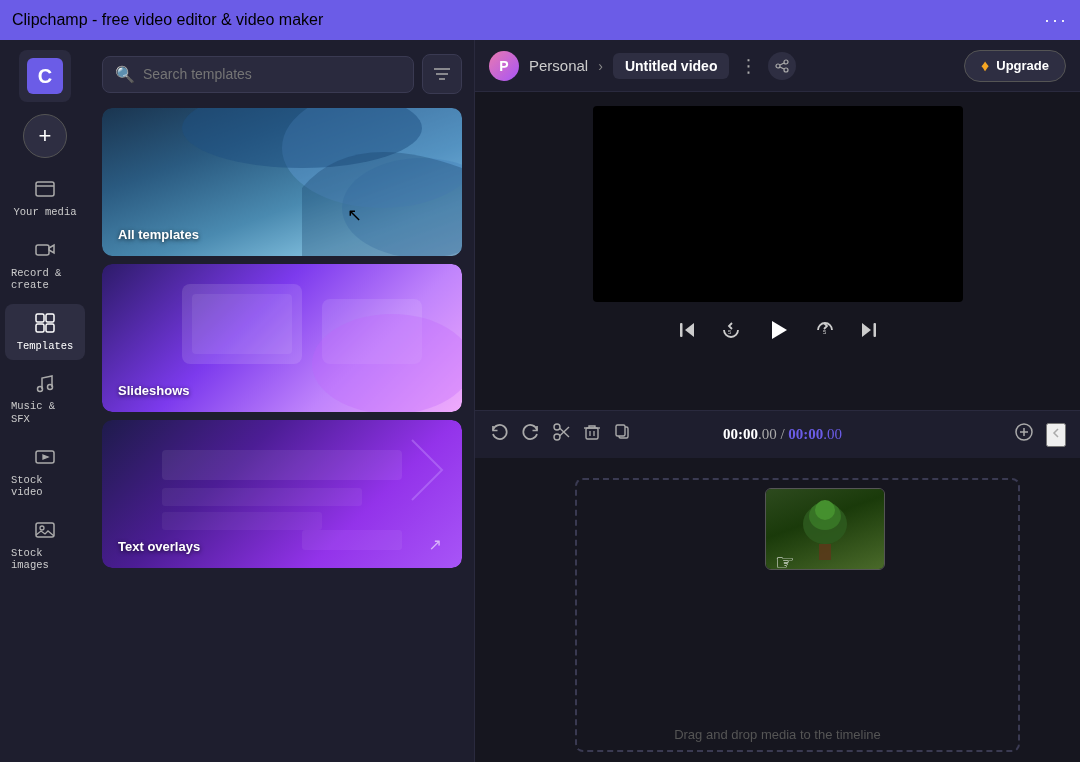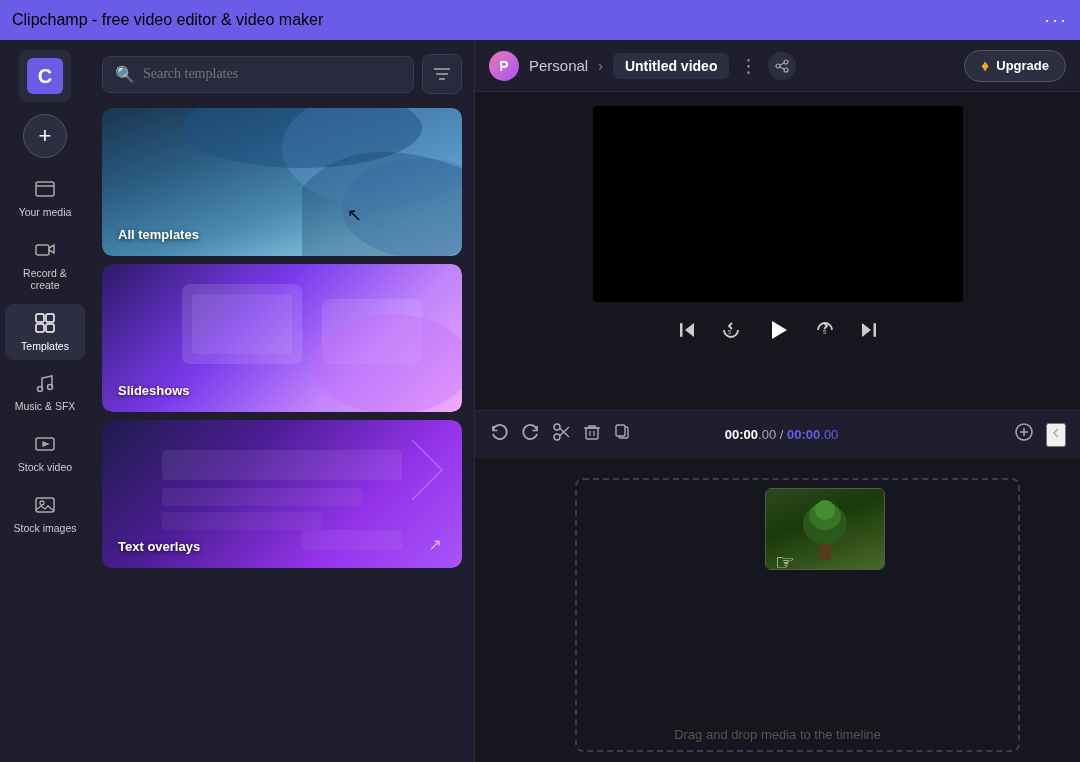--- a/index.html
+++ b/index.html
@@ -85,22 +85,22 @@
     }
     .nav-item.active { background: #2e2e42; }
     .nav-icon {
       color: #aaa;
       font-size: 20px;
       line-height: 1;
     }
     .nav-label {
       color: #ccc;
       font-size: 10.5px;
-      text-align: center;
       line-height: 1.2;
+      font-family: Liberation Mono, monospace;
     }
     .nav-item.active .nav-label { color: white; }
     .nav-item.active .nav-icon { color: white; }
 
     
     #template-panel {
       width: 385px;
       background: #1e1e2e;
       display: flex;
       flex-direction: column;
@@ -300,24 +300,24 @@
     }
     .tl-btn {
       color: #aaa;
       font-size: 18px;
       cursor: pointer;
       background: none;
       border: none;
     }
     .time-display {
       color: #aaa;
-      font-size: 13px;
+      font-size: 15px;
       margin-left: auto;
       margin-right: auto;
-      font-family: Liberation Sans, sans-serif;
+      font-family: Liberation Serif, serif;
     }
     .time-display .current { color: white; font-weight: 600; }
     .time-display .total { color: #6b5ce7; font-weight: 600; }
     .add-btn {
       margin-left: auto;
       color: #aaa;
       font-size: 22px;
       cursor: pointer;
       background: none;
       border: none;
@@ -459,21 +459,21 @@
           </svg>
       </span>
       <span class="nav-label">Stock images</span>
     </div>
   </div>
 
   <div id="template-panel">
     <div id="search-bar-area">
       <div id="search-input-wrap">
         <span class="search-ico">🔍</span>
-        <input type="text" style="color: #14b8a6; font-size: 14px; font-family: Liberation Serif, serif;" placeholder="Search templates">
+        <input type="text" style="color: #14b8a6; font-size: 14px;" placeholder="Search templates">
       </div>
       <div id="filter-btn">
         <svg width="18" height="14" viewBox="0 0 18 14" fill="none">
             <line x1="1" y1="2" x2="17" y2="2" stroke="#aaa" stroke-width="1.5"></line>
             <line x1="3" y1="7" x2="15" y2="7" stroke="#aaa" stroke-width="1.5"></line>
             <line x1="6" y1="12" x2="12" y2="12" stroke="#aaa" stroke-width="1.5"></line>
           </svg>
       </div>
     </div>
 

